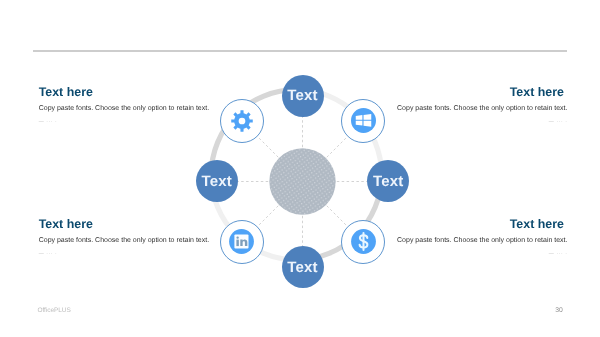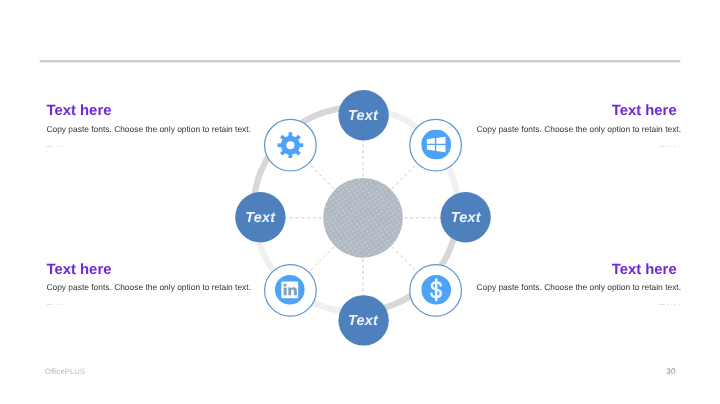--- a/index.html
+++ b/index.html
@@ -1,34 +1,34 @@
 <!DOCTYPE html>
 <html><head>
 <meta charset="utf-8">
 <style>
   html,body{margin:0;padding:0;}
   body{width:600px;height:337px;background:#fff;font-family:"Liberation Sans",sans-serif;overflow:hidden;-webkit-font-smoothing:antialiased;text-rendering:geometricPrecision;}
   .slide{position:relative;width:600px;height:337px;background:#fff;}
   .divider{position:absolute;left:33.2px;top:50px;width:534.3px;height:2px;background:#cdcdcd;}
 
   .tb{position:absolute;width:180px;}
-  .tb .h{font-size:12.4px;font-weight:bold;color:#6d28d9;line-height:1;}
+  .tb .h{font-size:12.4px;font-weight:bold;color:#0c4a6e;line-height:1;}
   .tb .p{font-size:7px;color:#333;margin-top:6.5px;line-height:1;}
   .tb .s{font-size:5px;color:#b8b8b8;margin-top:8.2px;line-height:1;letter-spacing:0.6px;}
   .tb.right{text-align:right;}
   .tb.right .h{margin-right:3.6px;}
 
   .diagram{position:absolute;left:195px;top:73.85px;width:215px;height:215px;}
 
   .footer-left{position:absolute;left:37.4px;top:306.6px;font-size:6.5px;color:#bdbdbd;letter-spacing:-0.05px;}
   .footer-right{position:absolute;left:555.3px;top:307.3px;font-size:6.8px;color:#919191;}
 
   .node{position:absolute;width:42px;height:42px;border-radius:50%;display:flex;align-items:center;justify-content:center;}
   .node.label{background:#4D80BC;}
-  .node.label span{color:#eef4fc;font-size:12px;font-weight:bold;font-style:italic;font-family:"Liberation Sans",sans-serif;letter-spacing:0.2px;}
+  .node.label span{color:#eef4fc;font-size:15px;font-weight:bold;font-family:"Liberation Sans",sans-serif;letter-spacing:0.2px;}
   .node.icon{width:44px;height:44px;background:#fff;border:1.25px solid #5E96CF;box-sizing:border-box;}
 </style>
 </head>
 <body>
 
 <div class="slide">
   <div class="divider"></div>
 
   <div class="tb" style="left:38.7px;top:86.4px;">
     <div class="h">Text here</div>

